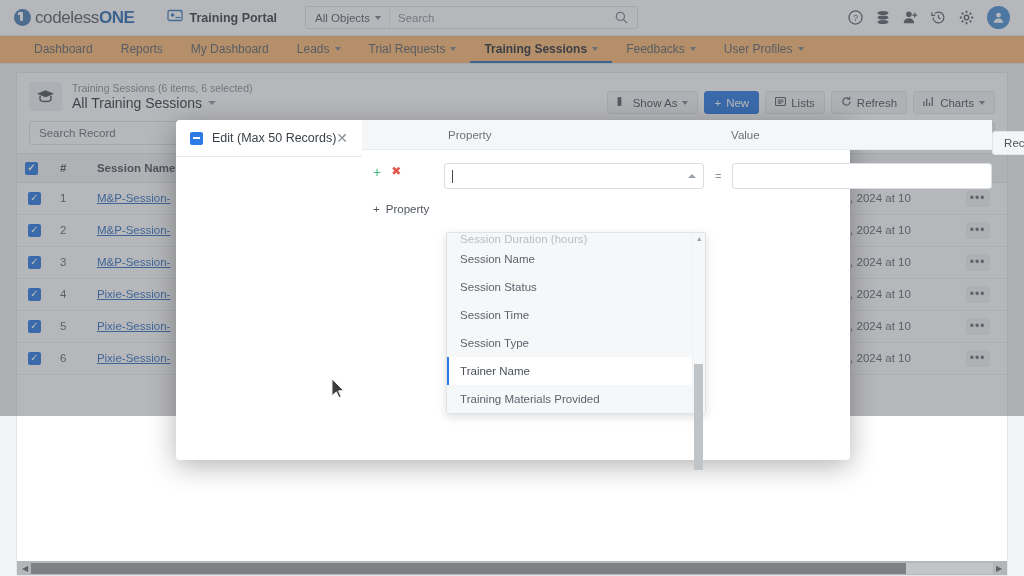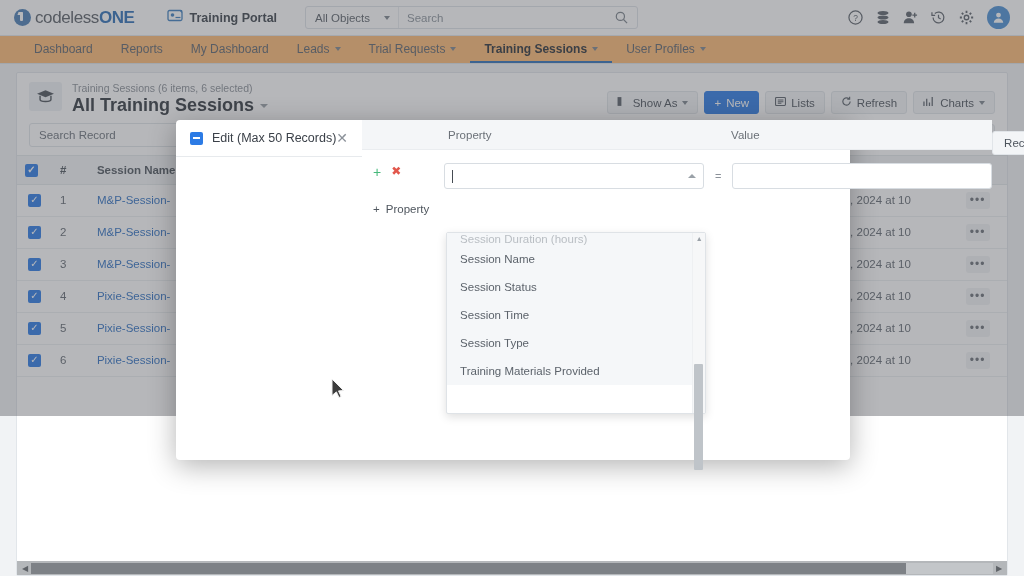--- a/index.html
+++ b/index.html
@@ -39,21 +39,21 @@
 
   .portal { display: flex; align-items: center; gap: 7px; margin-left: 32px; }
   .portal-label { font-size: 12.5px; color: #3c434b; font-weight: 600; }
 
   .searchwrap {
     margin-left: 28px; display: flex; align-items: center;
     border: 1px solid #dfe3e8; border-radius: 3px; height: 23px;
     width: 333px; background: #fff;
   }
   .objsel {
-    display: flex; align-items: center; gap: 14px; font-size: 11.5px;
+    display: flex; align-items: center; gap: 5px; font-size: 11.5px;
     color: #5b6269; padding: 0 8px 0 9px; height: 100%;
     border-right: 1px solid #e9ecef; white-space: nowrap;
   }
   .searchinput {
     flex: 1; border: none; outline: none; font-size: 11.5px;
     color: #5b6269; padding: 0 8px; background: transparent;
     font-family: "Liberation Sans", sans-serif;
   }
   .searchinput::placeholder { color: #8c949c; }
   .search-ico { padding-right: 9px; display: flex; }
@@ -82,21 +82,21 @@
   
   .page { background: #f1f3f5; padding: 8px 16px 0 16px; height: calc(576px - 36px - 28px); }
   .panel { background: #fff; border: 1px solid #e2e6ea; border-radius: 2px; height: 100%; position: relative; }
 
   .panel-head { display: flex; align-items: flex-start; padding: 9px 12px 7px 12px; }
   .grad-badge {
     width: 33px; height: 29px; background: #eef1f4; border-radius: 3px;
     display: flex; align-items: center; justify-content: center; flex: none; margin-right: 10px;
   }
   .ph-sub { font-size: 10.5px; color: #8b9198; margin-bottom: 1px; }
-  .ph-title { font-size: 18px; font-weight: 700; color: #333940; display: flex; align-items: center; gap: 6px; }
+  .ph-title { font-size: 14px; font-weight: 400; color: #333940; display: flex; align-items: center; gap: 6px; }
   .ph-caret { width: 0; height: 0; border-left: 4px solid transparent;
               border-right: 4px solid transparent; border-top: 4.5px solid #99a0a7; }
 
   .toolbtns { margin-left: auto; display: flex; align-items: center; gap: 6px; padding-top: 9px; }
   .tbtn {
     display: flex; align-items: center; gap: 5px; height: 23px; padding: 0 9px;
     font-size: 11.5px; color: #4d545c; background: #f3f5f7;
     border: 1px solid #e1e5e9; border-radius: 3px; cursor: pointer; white-space: nowrap;
   }
   .tbtn.primary { background: #2c7be5; border-color: #2c7be5; color: #fff; }
@@ -124,21 +124,21 @@
   .col-n  { width: 36px; }
   .col-name { width: 150px; }
   .col-mid { width: 548px; }
   .col-date { width: 148px; }
   .col-act { width: 48px; }
   .cb {
     width: 13px; height: 13px; border-radius: 2px; background: #2c7be5;
     display: inline-flex; align-items: center; justify-content: center;
     color: #fff; font-size: 10px; line-height: 1;
   }
-  .link { color: #3273c4; }
+  .link { color: #3273c4; text-decoration: underline; }
   .dots {
     display: inline-flex; align-items: center; justify-content: center;
     width: 24px; height: 17px; background: #f1f3f5; border-radius: 3px;
     color: #6b7178; font-size: 12px; letter-spacing: 1px; line-height: 1;
   }
   .th-sort { margin-left: 5px; display: inline-block; vertical-align: middle; }
 
   
   .hscroll {
     position: absolute; left: 0; right: 0; bottom: 0; height: 14px;
@@ -333,20 +333,24 @@
       <div class="navitem">
           <span>Leads</span>
           <span class="caret"></span>
         </div>
       <div class="navitem">
           <span>Trial Requests</span>
           <span class="caret"></span>
         </div>
       <div class="navitem active">
           <span>Training Sessions</span>
+          <span class="caret"></span>
+        </div>
+      <div class="navitem">
+          <span>Feedbacks</span>
           <span class="caret"></span>
         </div>
       <div class="navitem">
           <span>User Profiles</span>
           <span class="caret"></span>
         </div>
     </div>
 
     <div class="page">
       <div class="panel">
@@ -545,20 +549,23 @@
             </div>
           <div class="dd-item">
               <span>Session Status</span>
             </div>
           <div class="dd-item">
               <span>Session Time</span>
             </div>
           <div class="dd-item">
               <span>Session Type</span>
             </div>
+          <div class="dd-item selected">
+              <span>Trainer Name</span>
+            </div>
           <div class="dd-item">
               <span>Training Materials Provided</span>
             </div>
         </div>
         <div class="dd-sb">
           <span class="sb-ar">▲</span>
           <div class="sb-track">
               <div class="sb-thumb"></div>
             </div>
           <span class="sb-ar">▼</span>

